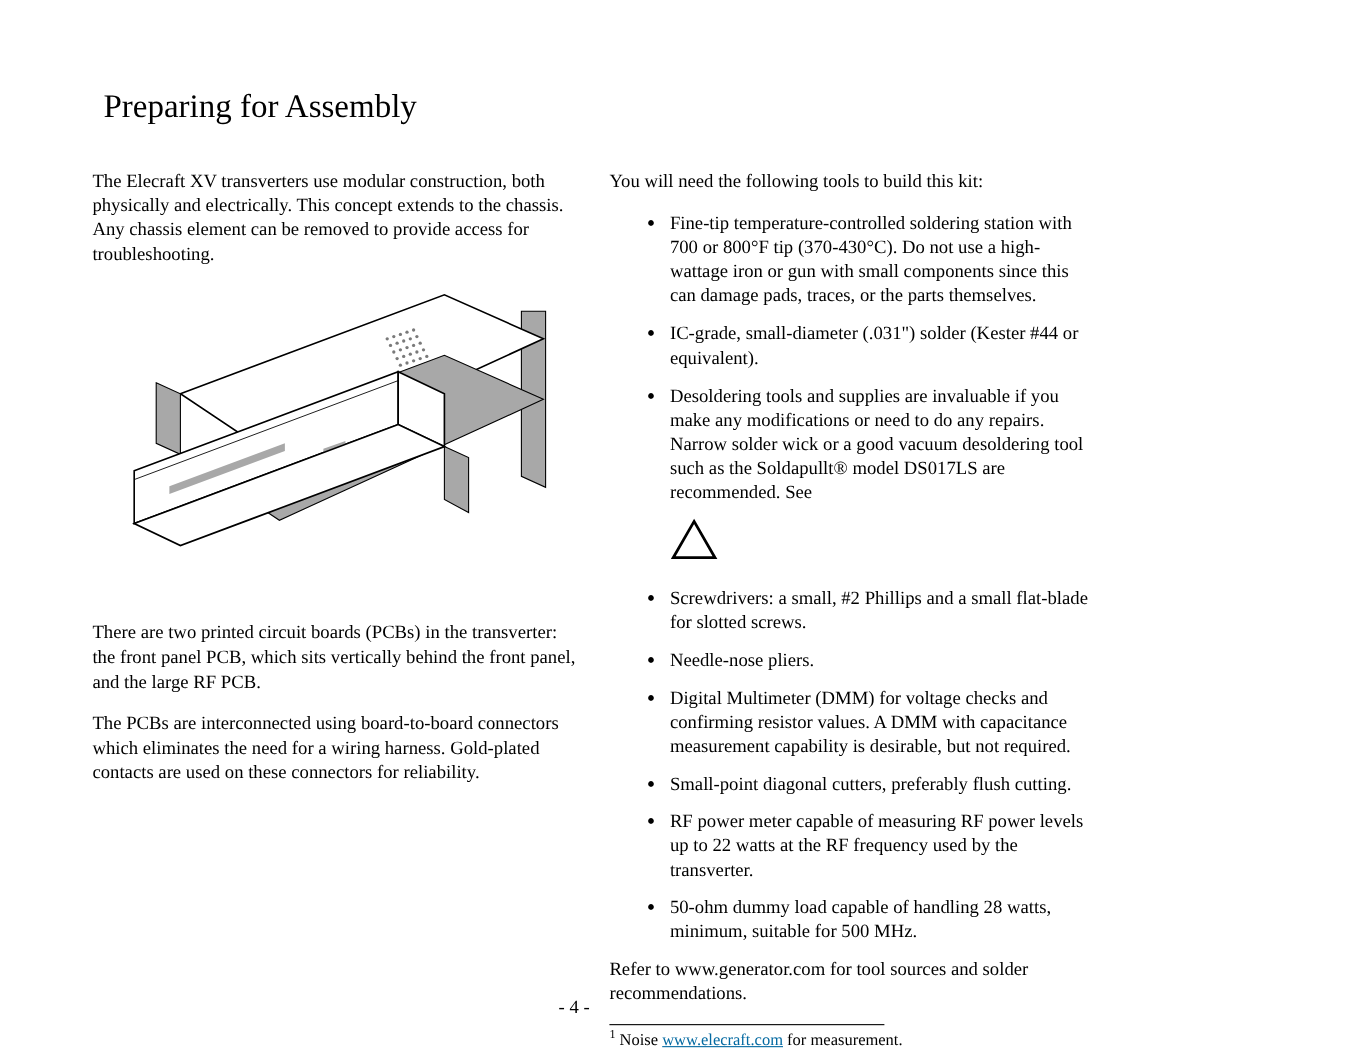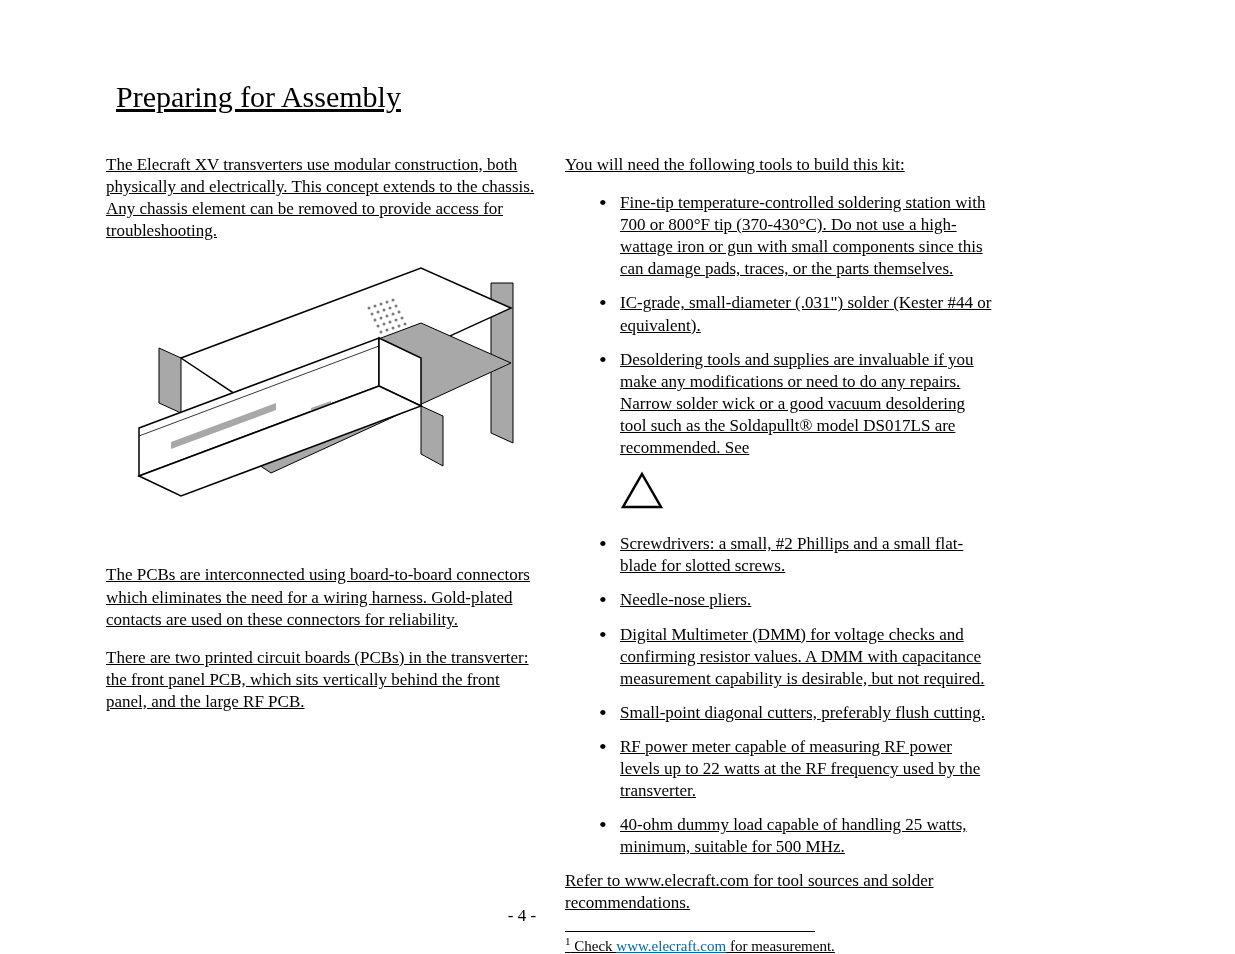--- a/index.html
+++ b/index.html
@@ -7,22 +7,21 @@
     padding: 0;
     background: #ffffff;
     font-family: "Times New Roman", Times, serif;
     color: #000000;
   }
   .page {
     width: 1044px;
     height: 954px;
     position: relative;
     box-sizing: border-box;
-    padding: 70px 50px 30px 106px;
-    text-decoration: underline;
+    padding: 70px 50px 30px 84px;
   }
   .title {
     font-size: 30px;
     margin: 10px 0 40px 10px;
   }
   .columns {
     display: flex;
     flex-direction: row;
     gap: 30px;
   }
@@ -141,22 +140,22 @@
           <polygon points="225,158 245,151 245,155 225,162" fill="#a8a8a8"></polygon>
 
           <polygon points="258,80 300,100 300,148 258,128" fill="#ffffff" stroke="#000" stroke-width="1.5"></polygon>
 
           <polygon points="300,148 322,158 322,208 300,196" fill="#a8a8a8" stroke="#000" stroke-width="1"></polygon>
 
           <polygon points="18,218 258,128 300,148 60,238" fill="#ffffff" stroke="#000" stroke-width="1.5"></polygon>
         </svg>
       </div>
 
+      <p>There are two printed circuit boards (PCBs) in the transverter: the front panel PCB, which sits vertically behind the front panel, and the large RF PCB.</p>
       <p>The PCBs are interconnected using board-to-board connectors which eliminates the need for a wiring harness. Gold-plated contacts are used on these connectors for reliability.</p>
-      <p>There are two printed circuit boards (PCBs) in the transverter: the front panel PCB, which sits vertically behind the front panel, and the large RF PCB.</p>
     </div>
 
     <div class="col">
       <p>You will need the following tools to build this kit:</p>
 
       <ul class="tools">
         <li><span>Fine-tip temperature-controlled soldering station with 700 or 800°F tip (370-430°C). Do not use a high-wattage iron or gun with small components since this can damage pads, traces, or the parts themselves.</span></li>
         <li><span>IC-grade, small-diameter (.031") solder (Kester #44 or equivalent).</span></li>
         <li>
           <span>Desoldering tools and supplies are invaluable if you make any modifications or need to do any repairs. Narrow solder wick or a good vacuum desoldering tool such as the Soldapullt® model DS017LS are recommended. See</span>
@@ -168,27 +167,27 @@
           <polygon points="22,3 41,36 3,36" fill="none" stroke="#000" stroke-width="2.5" stroke-linejoin="miter"></polygon>
         </svg>
       </div>
 
       <ul class="tools">
         <li><span>Screwdrivers: a small, #2 Phillips and a small flat-blade for slotted screws.</span></li>
         <li><span>Needle-nose pliers.</span></li>
         <li><span>Digital Multimeter (DMM) for voltage checks and confirming resistor values. A DMM with capacitance measurement capability is desirable, but not required.</span></li>
         <li><span>Small-point diagonal cutters, preferably flush cutting.</span></li>
         <li><span>RF power meter capable of measuring RF power levels up to 22 watts at the RF frequency used by the transverter.</span></li>
-        <li><span>40-ohm dummy load capable of handling 25 watts, minimum, suitable for 500 MHz.</span></li>
+        <li><span>50-ohm dummy load capable of handling 28 watts, minimum, suitable for 500 MHz.</span></li>
       </ul>
 
-      <p>Refer to www.elecraft.com for tool sources and solder recommendations.</p>
+      <p>Refer to www.generator.com for tool sources and solder recommendations.</p>
 
       <hr class="footnote-rule">
       <div class="footnote">
-        <sup>1</sup><span> Check </span><a href="#">www.elecraft.com</a><span> for measurement.</span>
+        <sup>1</sup><span> Noise </span><a href="#">www.elecraft.com</a><span> for measurement.</span>
       </div>
     </div>
 
   </div>
 
   <div class="pagenum">- 4 -</div>
 </div>
 
 </body></html>

